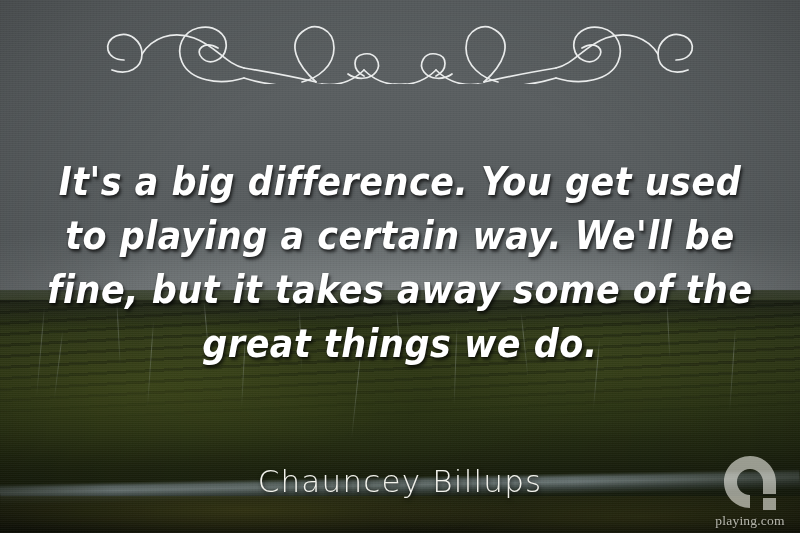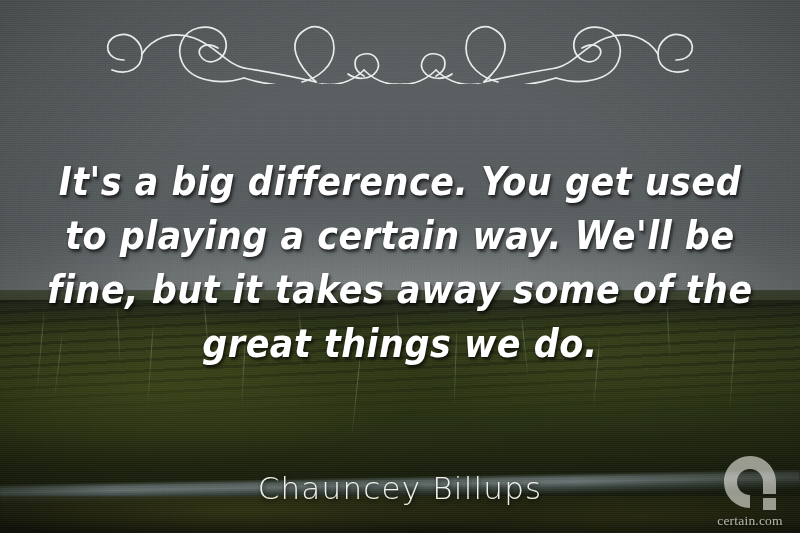--- a/index.html
+++ b/index.html
@@ -164,21 +164,20 @@
     left: 0;
     top: 463px;
     width: 800px;
     text-align: center;
     font-family: "DejaVu Sans", sans-serif;
     font-weight: 300;
     font-size: 31px;
     letter-spacing: 1.2px;
     color: #f2f2ec;
     text-shadow: 1px 2px 4px rgba(0,0,0,0.70);
-    margin-top: 7px;
   }
 
   
   .watermark {
     position: absolute;
     right: 8px;
     bottom: 4px;
     width: 84px;
     text-align: center;
   }
@@ -265,16 +264,16 @@
     <div class="quote-line">great things we do.</div>
   </div>
 
   <div class="author">Chauncey Billups</div>
 
   <div class="watermark">
     <svg class="watermark-mark" viewBox="0 0 56 58">
       <path d="M28 2 C13.6 2 2 13.6 2 28 C2 42.4 13.6 54 28 54 L28 41 C20.8 41 15 35.2 15 28 C15 20.8 20.8 15 28 15 C35.2 15 41 20.8 41 28 L41 40 L54 40 L54 28 C54 13.6 42.4 2 28 2 Z" fill="rgba(233,233,224,0.62)"></path>
       <rect x="41" y="44" width="13" height="12" fill="rgba(233,233,224,0.62)"></rect>
     </svg>
-    <div class="watermark-text">certain.com</div>
+    <div class="watermark-text">playing.com</div>
   </div>
 
 </div>
 
 </body></html>

